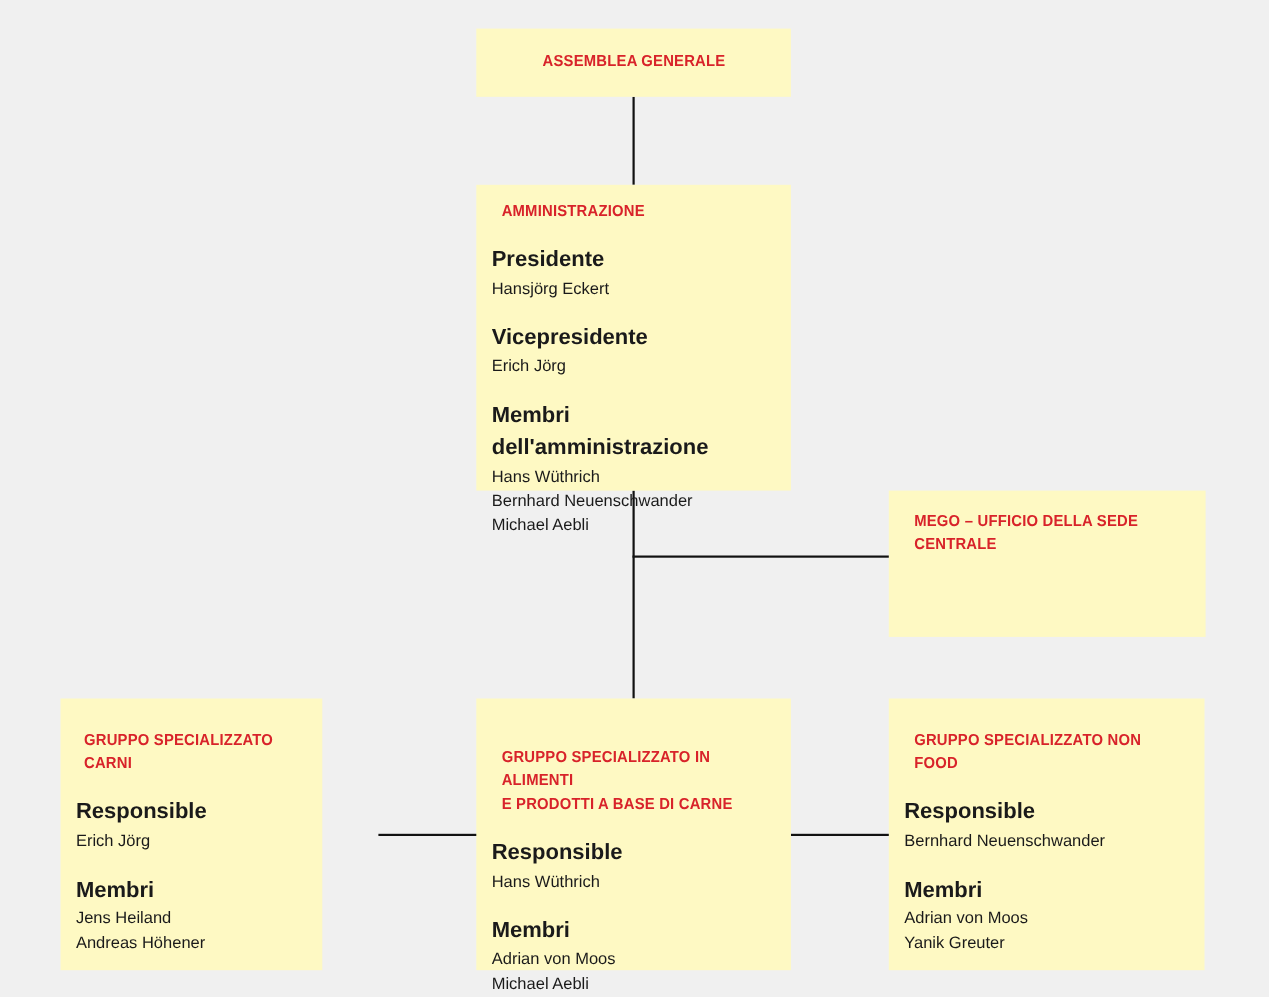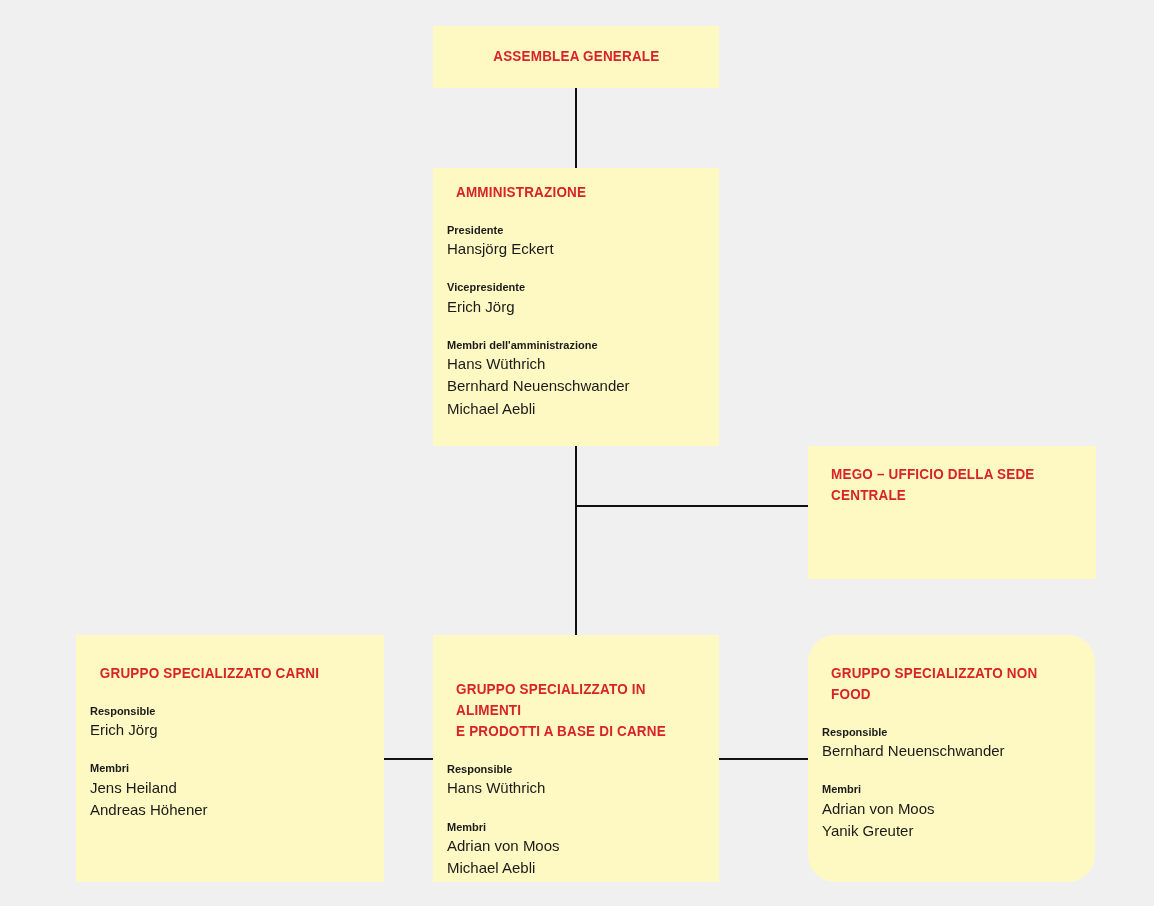--- a/index.html
+++ b/index.html
@@ -49,21 +49,21 @@
     text-transform: uppercase;
     transform: scaleX(0.93);
     transform-origin: center center;
   }
 
   .section {
     margin-top: 19px;
   }
   .section-label {
     font-weight: bold;
-    font-size: 11px;
+    font-size: 20px;
     color: #1a1a1a;
     line-height: 1.48;
   }
   .person {
     font-size: 15px;
     color: #1a1a1a;
     line-height: 1.48;
     font-weight: normal;
   }
 
@@ -88,42 +88,41 @@
 
   #node-mego {
     left: 808px;
     top: 446px;
     width: 288px;
     height: 133px;
     padding-top: 18px;
   }
 
   #node-carni {
-    left: 76px;
+    left: 55px;
     top: 635px;
-    width: 308px;
+    width: 238px;
     height: 247px;
     padding-top: 28px;
   }
 
   #node-alimenti {
     left: 433px;
     top: 635px;
     width: 286px;
     height: 247px;
     padding-top: 44px;
   }
 
   #node-nonfood {
     left: 808px;
     top: 635px;
     width: 287px;
     height: 247px;
     padding-top: 28px;
-    border-radius: 27px;
   }
 
   #node-mego .section { margin-top: 22px; }
   #node-carni .section:first-of-type,
   #node-alimenti .section:first-of-type,
   #node-nonfood .section:first-of-type { margin-top: 30px; }
 
   
   #conn-assemblea-amministrazione {
     left: 575px;

